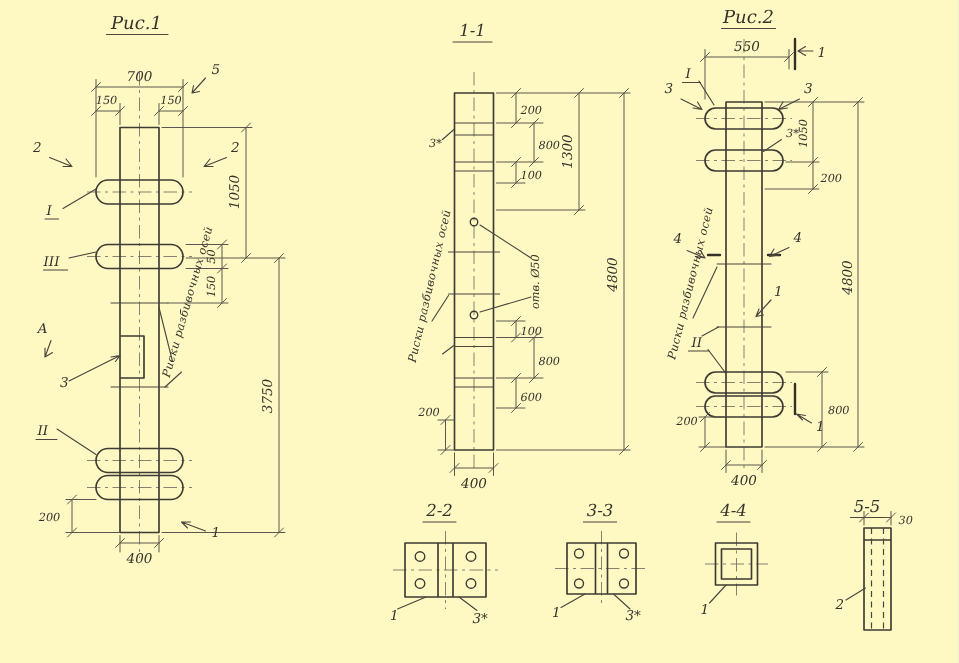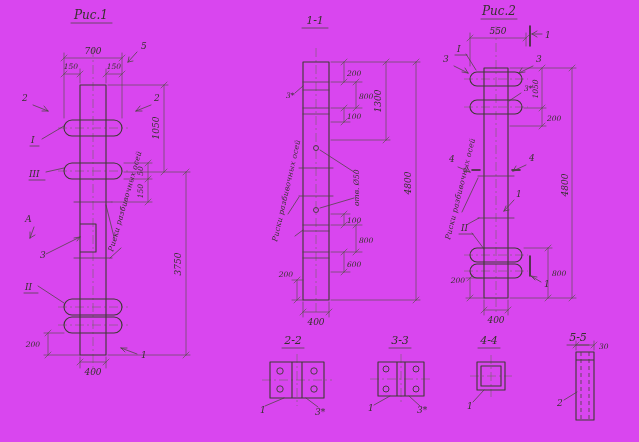--- a/index.html
+++ b/index.html
@@ -1,16 +1,16 @@
 <!DOCTYPE html>
 <html><head>
 <meta charset="utf-8">
 <style>
   html,body{margin:0;padding:0;background:#e8e6e0;}
-  .sheet{position:relative;width:639px;height:442px;background:#d946ef;overflow:hidden;}
+  .sheet{position:relative;width:639px;height:442px;background:#fef9c3;overflow:hidden;}
   svg{display:block;}
   .ln{stroke:#3e3a34;stroke-width:1.1;fill:none;stroke-linecap:round;stroke-linejoin:round;}
   .md{stroke:#4a453e;stroke-width:.75;fill:none;stroke-linecap:round;}
   .dim{stroke:#57524a;stroke-width:.65;fill:none;stroke-linecap:round;}
   .cl{stroke:#6d675e;stroke-width:.55;fill:none;stroke-dasharray:9 3 2 3;}
   .dsh{stroke:#4a453e;stroke-width:.8;fill:none;stroke-dasharray:4 3;}
   .cut{stroke:#34302a;stroke-width:1.6;fill:none;stroke-linecap:round;}
   .hole{fill:none;stroke:#3e3a34;stroke-width:.9;}
   .bolt{fill:none;stroke:#3e3a34;stroke-width:.9;}
   text{fill:#35322c;font-family:"DejaVu Serif",serif;font-style:italic;}

